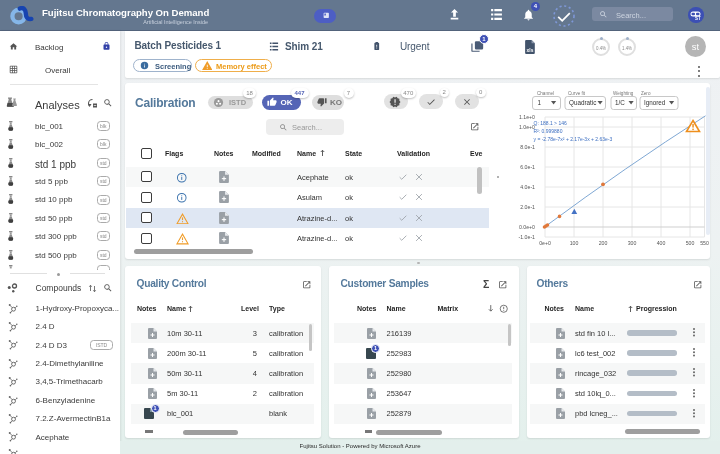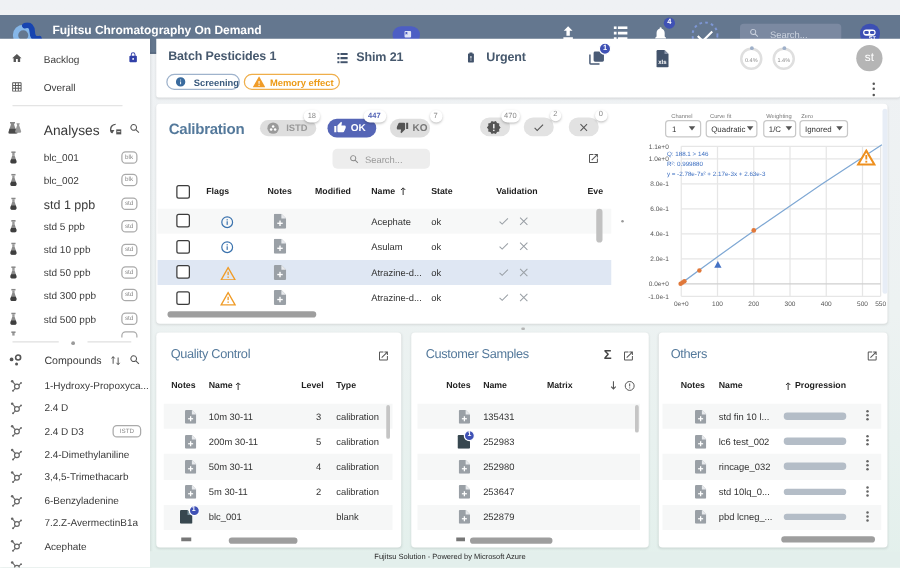--- a/index.html
+++ b/index.html
@@ -1,26 +1,26 @@
 <!DOCTYPE html>
 <html><head>
 <meta charset="utf-8">
 <style>
 *{margin:0;padding:0;box-sizing:border-box}
 html,body{width:720px;height:454px;overflow:hidden;font-family:"Liberation Sans",sans-serif;position:relative;background:linear-gradient(180deg,#eff1f4 0%,#edf2f2 55%,#e3f0ec 100%)}
 .abs{position:absolute}
-.topbar{position:absolute;left:0;top:12px;width:720px;height:31px;background:#64778f;border-bottom:1px solid #53647c}
+.topbar{position:absolute;left:0;top:0;width:720px;height:31px;background:#64778f;border-bottom:1px solid #53647c}
 .sidebar{position:absolute;left:0;top:31px;width:120px;height:423px;background:#fff;box-shadow:1px 0 2px rgba(0,0,0,.08)}
 .card{position:absolute;background:#fff;box-shadow:0 1px 2px rgba(0,0,0,.1)}
 .batchcard{left:125px;top:31px;width:595px;height:46.5px;border-radius:0 0 2px 2px}
 .calcard{left:125px;top:83px;width:585px;height:175.5px;border-radius:3px}
 .p1{left:125px;top:266px;width:195.5px;height:172px;border-radius:3px}
 .p2{left:328.5px;top:266px;width:190.5px;height:172px;border-radius:3px}
 .p3{left:526.5px;top:266px;width:183.5px;height:172px;border-radius:3px}
-.sectitle{color:#54799b;font-weight:normal;font-size:11px}
+.sectitle{color:#54799b;font-weight:bold;font-size:11px}
 .hdr7{font-size:7px;font-weight:bold;color:#1f1f1f}
 .t75{font-size:7.5px;color:#333}
 svg{display:block}
 .footer{position:absolute;left:120px;top:441px;width:600px;height:13px;background:#e3efec}
 .footertext{position:absolute;left:0;top:441px;width:720px;text-align:center;font-size:6px;color:#2a2a2a;line-height:11px}
 </style>
 </head>
 <body>
 
 <div class="topbar">
@@ -80,21 +80,21 @@
       <path fill="#555" d="M10 20v-6h4v6h5v-8h3L12 3 2 12h3v8z"></path>
     </svg>
   <div class="abs" style="left:35px;top:42.5px;font-size:8px;color:#3a3a3a">Backlog</div>
   <svg class="abs" style="left:102px;top:40px" width="9" height="12" viewBox="0 0 24 24">
       <path fill="#3140a8" d="M12 17a2 2 0 0 0 2-2 2 2 0 0 0-4 0 2 2 0 0 0 2 2m6-9a2 2 0 0 1 2 2v10a2 2 0 0 1-2 2H6a2 2 0 0 1-2-2V10a2 2 0 0 1 2-2h1V6a5 5 0 0 1 10 0v2h1m-6-5a3 3 0 0 0-3 3v2h6V6a3 3 0 0 0-3-3z"></path>
     </svg>
 
   <svg class="abs" style="left:8.5px;top:65px" width="9" height="9" viewBox="0 0 24 24">
       <path fill="#555" d="M20 2H4c-1.1 0-2 .9-2 2v16c0 1.1.9 2 2 2h16c1.1 0 2-.9 2-2V4c0-1.1-.9-2-2-2zM8 20H4v-4h4v4zm0-6H4v-4h4v4zm0-6H4V4h4v4zm6 12h-4v-4h4v4zm0-6h-4v-4h4v4zm0-6h-4V4h4v4zm6 12h-4v-4h4v4zm0-6h-4v-4h4v4zm0-6h-4V4h4v4z"></path>
     </svg>
-  <div class="abs" style="left:35px;top:65.5px;font-size:8px;color:#3a3a3a">Overall</div>
+  <div class="abs" style="left:45px;top:65.5px;font-size:8px;color:#3a3a3a">Overall</div>
   <div class="abs" style="left:10px;top:84px;width:88px;height:1px;background:#e4e4e4"></div>
 
   <svg class="abs" style="left:6px;top:96.5px" width="13" height="11" viewBox="0 0 26 22">
     <path d="M8 1h4v1.5L10.5 5l4 12a2 2 0 0 1-2 2.6H3.5a2 2 0 0 1-2-2.6l4-12L4 2.5V1z" fill="#888"></path>
     <path d="M4.2 12h11.6l1.2 5a2 2 0 0 1-2 2.6H5a2 2 0 0 1-2-2.6z" fill="#4a4a4a" transform="translate(-1,0)"></path>
     <path d="M16 3h3.5v1.2L18.5 6l3.3 10a1.7 1.7 0 0 1-1.7 2.2h-6.2a1.7 1.7 0 0 1-1.7-2.2L15.5 6l-1-1.8V3z" fill="#999"></path>
   </svg>
   <div class="abs" style="left:35px;top:98.5px;font-size:11px;color:#3a3a3a">Analyses</div>
   <svg class="abs" style="left:87px;top:97.5px" width="11" height="11" viewBox="0 0 22 22">
     <path d="M11 3a8 8 0 0 0-8 8 8 8 0 0 0 2.3 5.6" fill="none" stroke="#555" stroke-width="2.2"></path>
@@ -323,21 +323,21 @@
 <div class="card batchcard"></div>
 <div>
   <div class="abs" style="left:134.5px;top:39.5px;font-size:10px;font-weight:bold;color:#46586d;letter-spacing:-0.1px">Batch Pesticides 1</div>
   <svg class="abs" style="left:269px;top:42px" width="10" height="9" viewBox="0 0 24 22">
       <path fill="#42536b" d="M2 1h4v4H2zM8 1h14v4H8zM2 9h4v4H2zM8 9h14v4H8zM2 17h4v4H2zM8 17h14v4H8z"></path>
     </svg>
   <div class="abs" style="left:285px;top:41px;font-size:10px;font-weight:bold;color:#46586d;letter-spacing:-0.1px">Shim 21</div>
   <svg class="abs" style="left:371.5px;top:39.5px" width="9.5" height="12" viewBox="0 0 24 24">
       <path fill="#42536b" d="M16.67 4H15V2H9v2H7.33C6.6 4 6 4.6 6 5.33v15.34C6 21.4 6.6 22 7.33 22h9.34c.73 0 1.33-.6 1.33-1.33V5.33C18 4.6 17.4 4 16.67 4zM13 18h-2v-2h2v2zm0-4h-2V9h2v5z"></path>
     </svg>
-  <div class="abs" style="left:389px;top:41px;font-size:10px;font-weight:bold;color:#46586d;letter-spacing:-0.1px">Urgent</div>
+  <div class="abs" style="left:400px;top:41px;font-size:10px;font-weight:normal;color:#46586d;letter-spacing:-0.1px">Urgent</div>
 
   <svg class="abs" style="left:470px;top:40px" width="14.5" height="13" viewBox="0 0 24 22">
       <path fill="#4a5b76" d="M22 14V4a2 2 0 0 0-2-2H10a2 2 0 0 0-2 2v10a2 2 0 0 0 2 2h10a2 2 0 0 0 2-2M2 6v12a2 2 0 0 0 2 2h12v-2H4V6H2z"></path>
     </svg>
   <div class="abs" style="left:479px;top:33.5px;width:10px;height:10px;border-radius:50%;background:#3f51b5;border:1px solid #fff;color:#fff;font-size:6px;font-weight:bold;text-align:center;line-height:8.5px">1</div>
 
   <svg class="abs" style="left:525px;top:40px" width="11" height="14" viewBox="0 0 20 26">
     <path fill="#42536b" d="M2 0h10l6 6v18a2 2 0 0 1-2 2H2a2 2 0 0 1-2-2V2a2 2 0 0 1 2-2z"></path>
     <path fill="#8b97ab" d="M12 0l6 6h-6z"></path>
     <text x="9" y="21.5" font-size="9" fill="#fff" text-anchor="middle" font-family="Liberation Sans,sans-serif" font-weight="bold">xls</text>
@@ -704,21 +704,21 @@
       <rect x="11" y="7" width="2" height="6" fill="#555"></rect>
       <rect x="11" y="15" width="2" height="2" fill="#555"></rect>
     </svg>
 <div class="abs" style="left:334px;top:323px;width:178px;height:20px;background:#f6f7f7"></div>
 <svg class="abs" style="left:366.5px;top:327.5px" width="9" height="11" viewBox="0 0 18 22">
       <path fill="#9aa0a6" d="M11 0H2a2 2 0 0 0-2 2v18a2 2 0 0 0 2 2h14a2 2 0 0 0 2-2V7l-7-7z"></path>
       <path fill="#e8eaed" d="M11 0l7 7h-7z"></path>
       <rect x="8" y="10" width="2" height="8" fill="#fff"></rect>
       <rect x="5" y="13" width="8" height="2" fill="#fff"></rect>
     </svg>
-<div class="abs t75" style="left:386.5px;top:328.8px">135431</div>
+<div class="abs t75" style="left:386.5px;top:328.8px">216139</div>
 <svg class="abs" style="left:365.5px;top:347.5px" width="10" height="11" viewBox="0 0 20 22">
       <path fill="#37474f" d="M12 0H2a2 2 0 0 0-2 2v18a2 2 0 0 0 2 2h16a2 2 0 0 0 2-2V8l-8-8z"></path>
       <path fill="#78909c" d="M12 0l8 8h-8z"></path>
     </svg>
 <div class="abs" style="left:371px;top:343.5px;width:9px;height:9px;border-radius:50%;background:#3f51b5;border:1px solid #fff;color:#fff;font-size:5.5px;font-weight:bold;text-align:center;line-height:7.5px">1</div>
 <div class="abs t75" style="left:386.5px;top:348.8px">252983</div>
 <div class="abs" style="left:334px;top:363px;width:178px;height:20.5px;background:#f6f7f7"></div>
 <svg class="abs" style="left:366.5px;top:367.8px" width="9" height="11" viewBox="0 0 18 22">
       <path fill="#9aa0a6" d="M11 0H2a2 2 0 0 0-2 2v18a2 2 0 0 0 2 2h14a2 2 0 0 0 2-2V7l-7-7z"></path>
       <path fill="#e8eaed" d="M11 0l7 7h-7z"></path>

